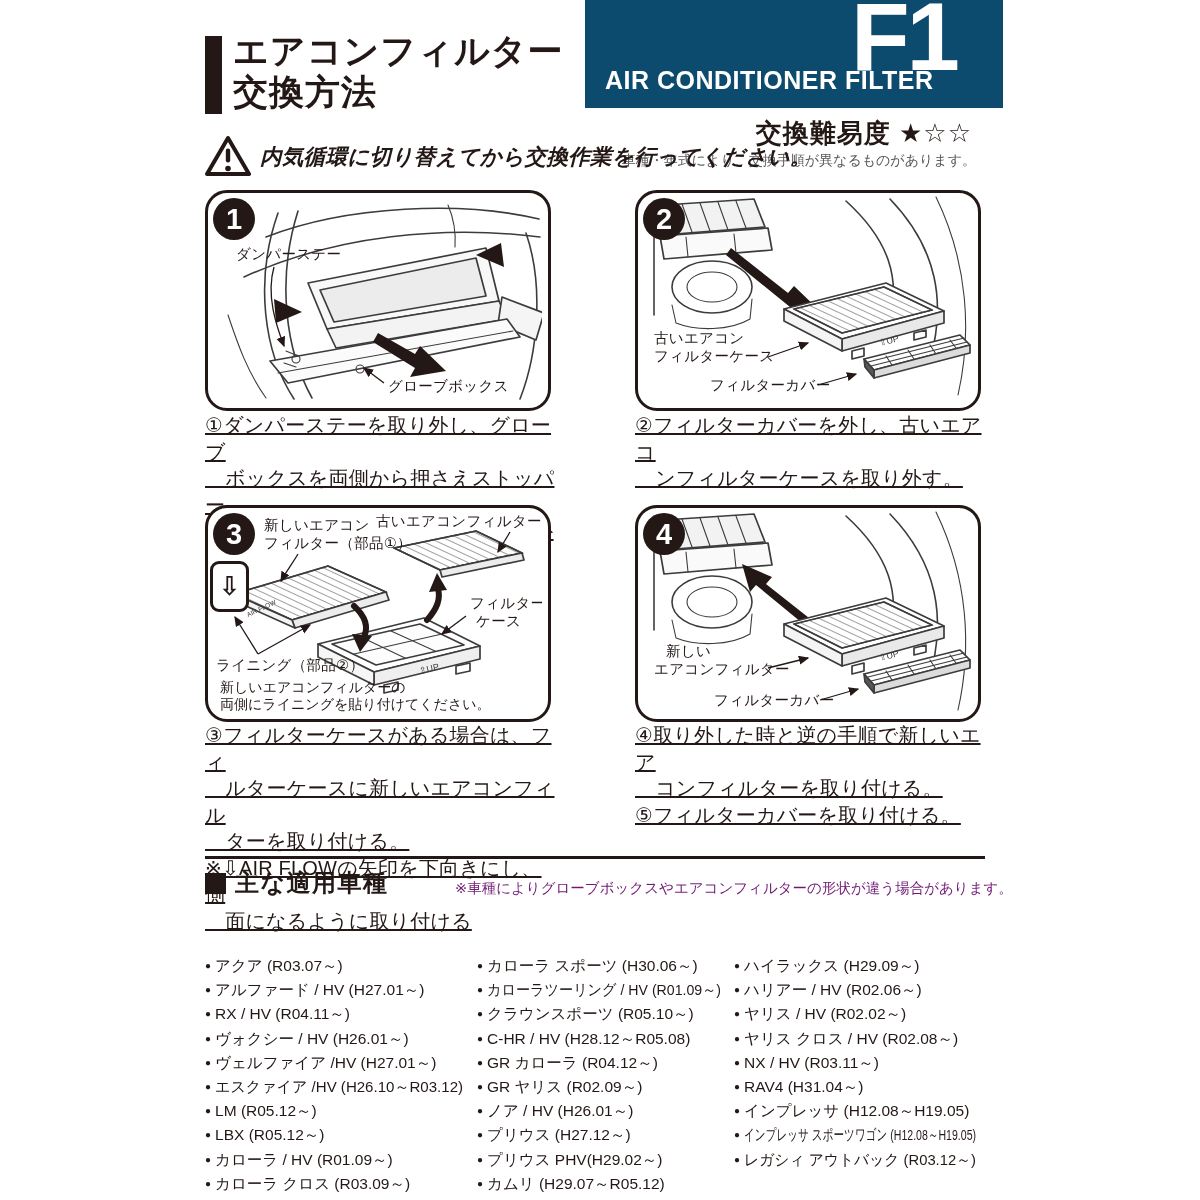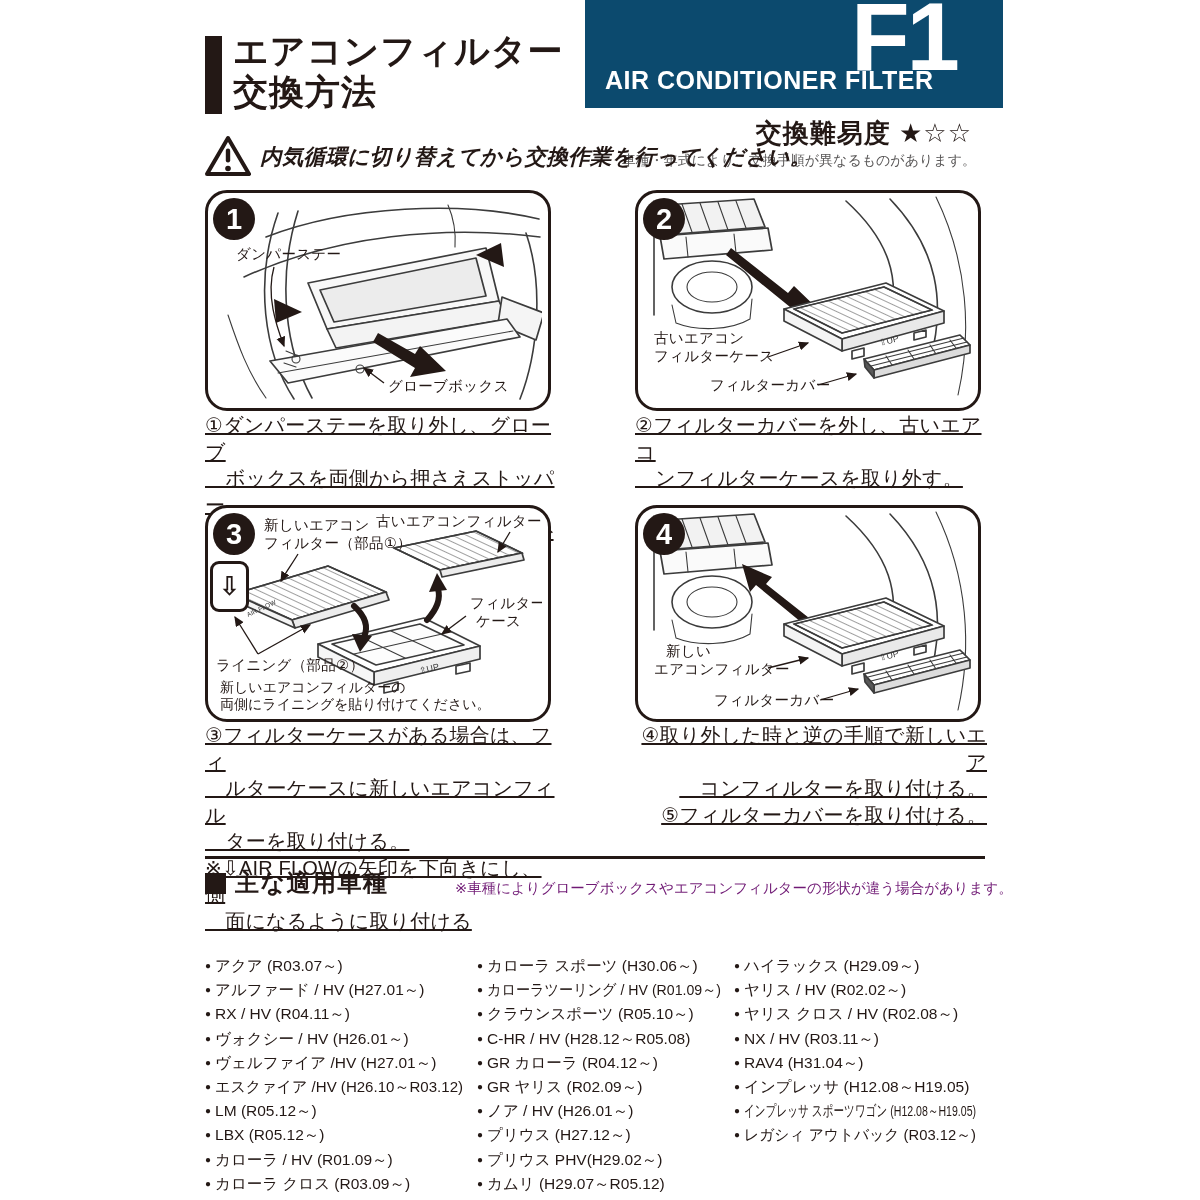--- a/index.html
+++ b/index.html
@@ -23,21 +23,21 @@
   #box2{left:635px;top:190px;width:340px;height:215px;}
   #box3{left:205px;top:505px;width:340px;height:211px;}
   #box4{left:635px;top:505px;width:340px;height:211px;}
   .step-box svg{position:absolute;left:0;top:0;border-radius:19px;}
   .step-circle{position:absolute;left:5px;top:5px;width:42px;height:42px;border-radius:50%;background:#231815;color:#fff;
                font-size:29px;font-weight:bold;display:flex;align-items:center;justify-content:center;}
   .down-icon{position:absolute;left:2px;top:53px;width:33px;height:45px;border:3px solid #231815;border-radius:9px;background:#fff;
              display:flex;align-items:center;justify-content:center;font-size:26px;font-weight:bold;}
   .caption{width:352px;font-size:20px;line-height:26.5px;white-space:pre-wrap;letter-spacing:.2px;text-decoration:underline;}
   #cap1{left:205px;top:412px;} #cap2{left:635px;top:412px;}
-  #cap3{left:205px;top:722px;} #cap4{left:635px;top:722px;text-align:right;}
+  #cap3{left:205px;top:722px;} #cap4{left:635px;top:722px;}
 
   
   .divider{left:205px;top:856px;width:780px;height:3px;background:#231815;}
   .veh-header{left:205px;top:867px;display:flex;align-items:center;}
   .veh-square{width:21px;height:21px;background:#231815;margin-right:9px;}
   .veh-title{font-size:24px;font-weight:bold;letter-spacing:1.5px;}
   .veh-note{left:455px;top:879px;font-size:14.5px;color:#701a75;}
   .veh-col{top:954px;}
   #vcol1{left:205px;width:266px;} #vcol2{left:477px;width:252px;} #vcol3{left:734px;width:250px;}
   .veh-item{height:24.2px;line-height:24.2px;white-space:nowrap;font-size:15.5px;}
@@ -321,20 +321,21 @@
     <div class="veh-item"><span class="bullet">●</span><span class="veh-text">C-HR / HV (H28.12～R05.08)</span></div>
     <div class="veh-item"><span class="bullet">●</span><span class="veh-text">GR カローラ (R04.12～)</span></div>
     <div class="veh-item"><span class="bullet">●</span><span class="veh-text">GR ヤリス (R02.09～)</span></div>
     <div class="veh-item"><span class="bullet">●</span><span class="veh-text">ノア / HV (H26.01～)</span></div>
     <div class="veh-item"><span class="bullet">●</span><span class="veh-text">プリウス (H27.12～)</span></div>
     <div class="veh-item"><span class="bullet">●</span><span class="veh-text">プリウス PHV(H29.02～)</span></div>
     <div class="veh-item"><span class="bullet">●</span><span class="veh-text">カムリ (H29.07～R05.12)</span></div>
   </div>
 <div class="abs veh-col" id="vcol3">
     <div class="veh-item"><span class="bullet">●</span><span class="veh-text">ハイラックス (H29.09～)</span></div>
+    <div class="veh-item"><span class="bullet">●</span><span class="veh-text">ハリアー / HV (R02.06～)</span></div>
     <div class="veh-item"><span class="bullet">●</span><span class="veh-text">ヤリス / HV (R02.02～)</span></div>
     <div class="veh-item"><span class="bullet">●</span><span class="veh-text">ヤリス クロス / HV (R02.08～)</span></div>
     <div class="veh-item"><span class="bullet">●</span><span class="veh-text">NX / HV (R03.11～)</span></div>
     <div class="veh-item"><span class="bullet">●</span><span class="veh-text">RAV4 (H31.04～)</span></div>
     <div class="veh-item"><span class="bullet">●</span><span class="veh-text">インプレッサ (H12.08～H19.05)</span></div>
     <div class="veh-item"><span class="bullet">●</span><span class="veh-text" style="transform: scaleX(0.682);">インプレッサ スポーツワゴン (H12.08～H19.05)</span></div>
     <div class="veh-item"><span class="bullet">●</span><span class="veh-text" style="transform: scaleX(0.954);">レガシィ アウトバック (R03.12～)</span></div>
   </div>
 
 </body></html>

